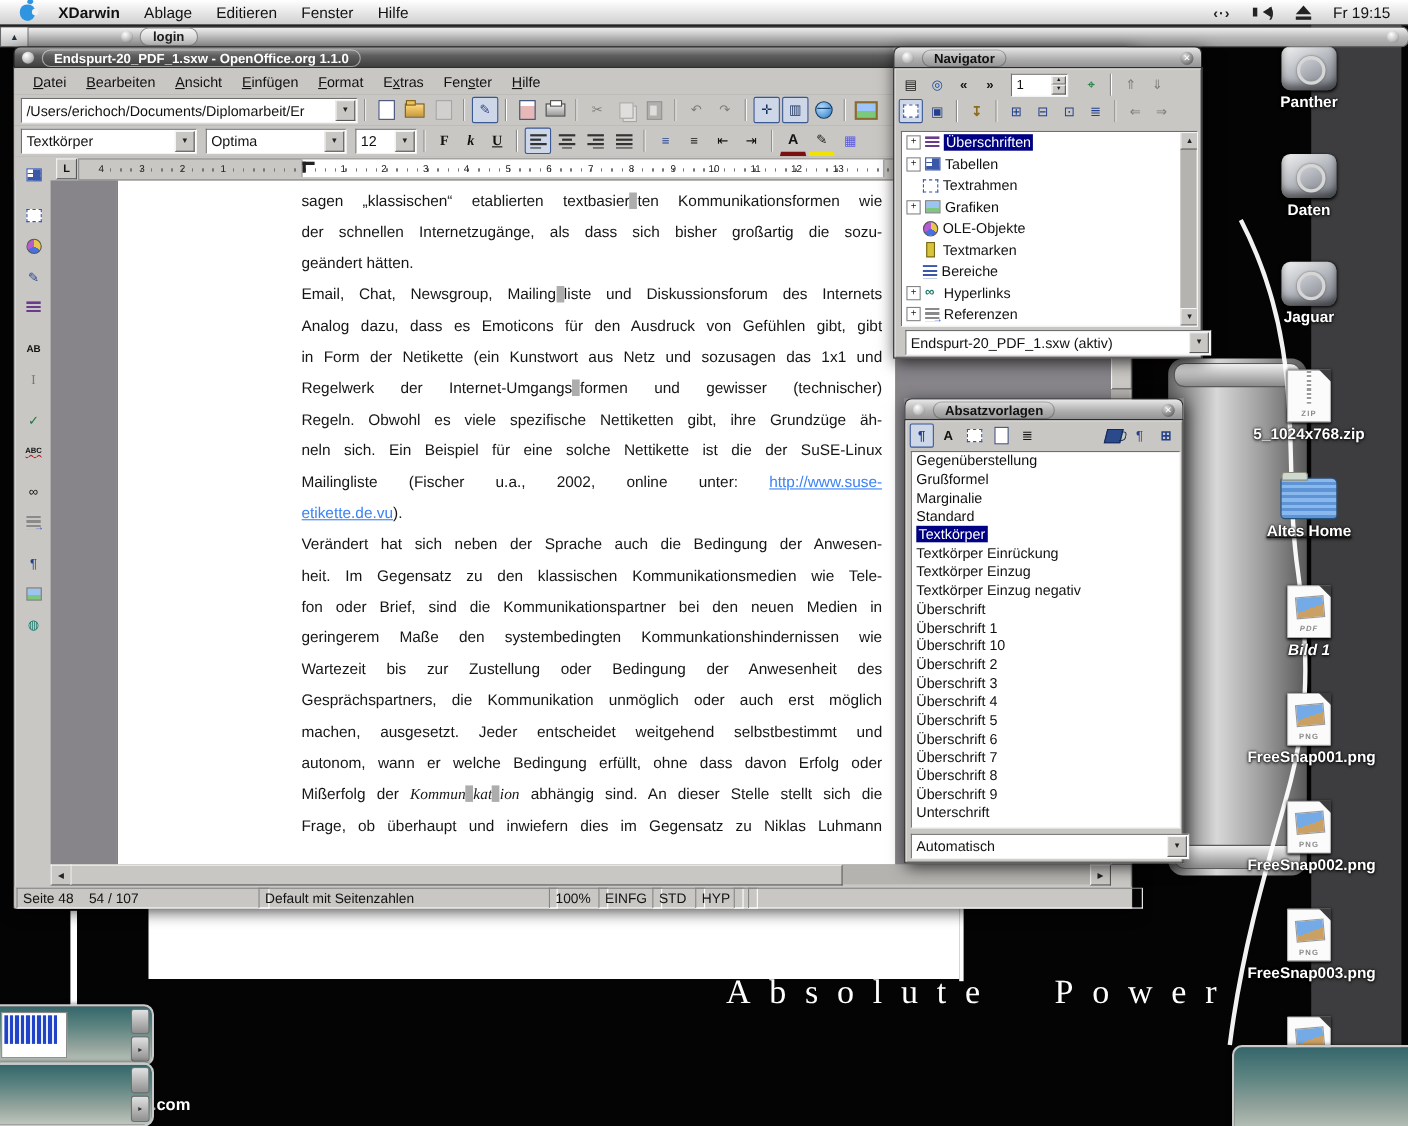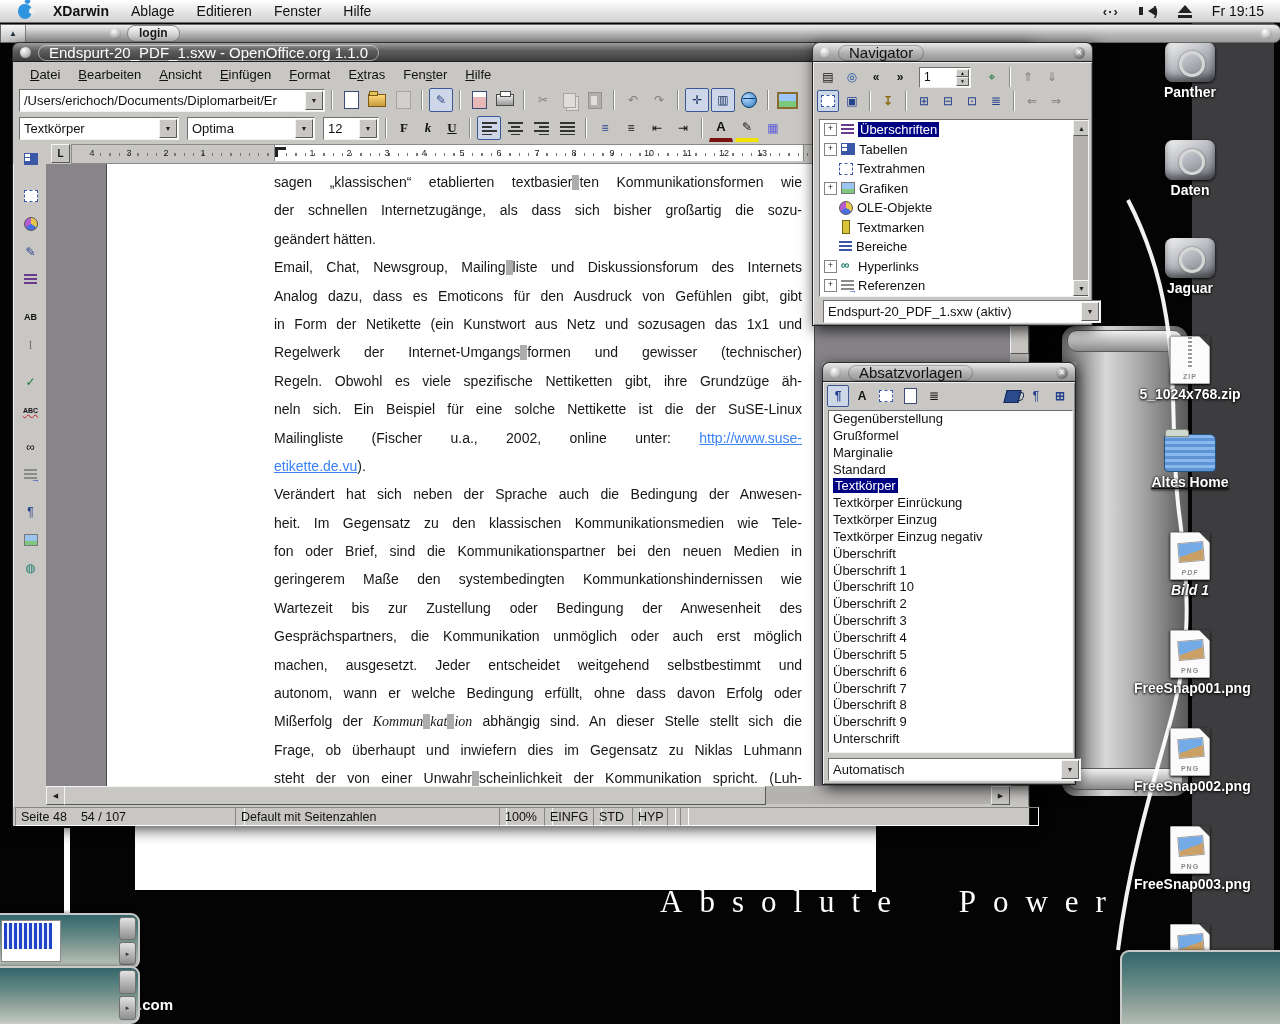--- a/index.html
+++ b/index.html
@@ -84,21 +84,21 @@
         background:radial-gradient(circle at 35% 30%,#ffffff,#c2c2c2 55%,#6f6f6f)}
   .lb-tab{margin-left:6px;border:1px solid #8d8d8d;border-radius:8px;padding:0 11px 1px;font-weight:bold;font-size:12px;
         color:#1c1c1c;background:linear-gradient(#f6f6f6,#c8c8c8)}
 
   
   .xwin{position:absolute;box-shadow:2px 4px 14px rgba(0,0,0,.75)}
   .xtitle{height:19px;border:1px solid #2c2c2c;border-bottom:none;border-radius:7px 7px 0 0;
           display:flex;align-items:center;padding:0 7px;gap:7px}
   .xtitle.dark{background:linear-gradient(#9e9e9e,#5e5e5e 40%,#3b3b3b);color:#fff}
   .xtitle.lite{background:linear-gradient(#e9e9e9,#b0b0b0 55%,#8f8f8f);color:#111}
-  .cap{font-weight:normal;font-size:15px;line-height:14px;border:1px solid rgba(255,255,255,.5);
+  .cap{font-weight:bold;font-size:12px;line-height:14px;border:1px solid rgba(255,255,255,.5);
        border-radius:8px;padding:0 10px;white-space:nowrap}
   .xclose{margin-left:auto;width:12px;height:12px;border-radius:50%;color:#fff;font-size:8px;line-height:12px;
        text-align:center;background:radial-gradient(circle at 35% 30%,#ddd,#8a8a8a 55%,#3f3f3f)}
   .xbody{position:absolute;left:0;right:0;top:19px;bottom:0;background:#c9c7c4;border:1px solid #1f1f1f;
        box-shadow:inset 1px 1px 0 #f1f0ef,inset -1px -1px 0 #878787}
   .b{position:absolute}
   .btn3{background:#c9c7c4;border:1px solid;border-color:#f4f4f4 #585858 #585858 #f4f4f4}
   .tbtn{width:22px;height:22px;display:flex;align-items:center;justify-content:center;font-size:13px;flex:none;
         border:1px solid transparent}
   .tbtn.sm{width:20px;height:20px}
@@ -546,21 +546,20 @@
               <div class="dl"><span>Verändert hat sich neben der Sprache auch die Bedingung der Anwesen-</span></div>
               <div class="dl"><span>heit. Im Gegensatz zu den klassischen Kommunikationsmedien wie Tele-</span></div>
               <div class="dl"><span>fon oder Brief, sind die Kommunikationspartner bei den neuen Medien in</span></div>
               <div class="dl"><span>geringerem Maße den systembedingten Kommunkationshindernissen wie</span></div>
               <div class="dl"><span>Wartezeit bis zur Zustellung oder Bedingung der Anwesenheit des</span></div>
               <div class="dl"><span>Gesprächspartners, die Kommunikation unmöglich oder auch erst möglich</span></div>
               <div class="dl"><span>machen, ausgesetzt. Jeder entscheidet weitgehend selbstbestimmt und</span></div>
               <div class="dl"><span>autonom, wann er welche Bedingung erfüllt, ohne dass davon Erfolg oder</span></div>
               <div class="dl"><span>Mißerfolg der </span><span class="seg-i">Kommun</span><span class="seg-mark"> </span><span class="seg-i">kat</span><span class="seg-mark"> </span><span class="seg-i">ion</span><span> abhängig sind. An dieser Stelle stellt sich die</span></div>
               <div class="dl"><span>Frage, ob überhaupt und inwiefern dies im Gegensatz zu Niklas Luhmann</span></div>
-              <div class="dl"><span>steht der von einer Unwahr</span><span class="seg-mark"> </span><span>scheinlichkeit der Kommunikation spricht. (Luh-</span></div>
             </div>
         </div>
       </div>
 
       <div class="vscroll">
         <div class="scrbtn btn3" style="position:absolute;top:0">▲</div>
         <div class="thumbv" style="top:18px;height:170px"></div>
         <div class="scrbtn btn3" style="position:absolute;bottom:0">▼</div>
       </div>
 

